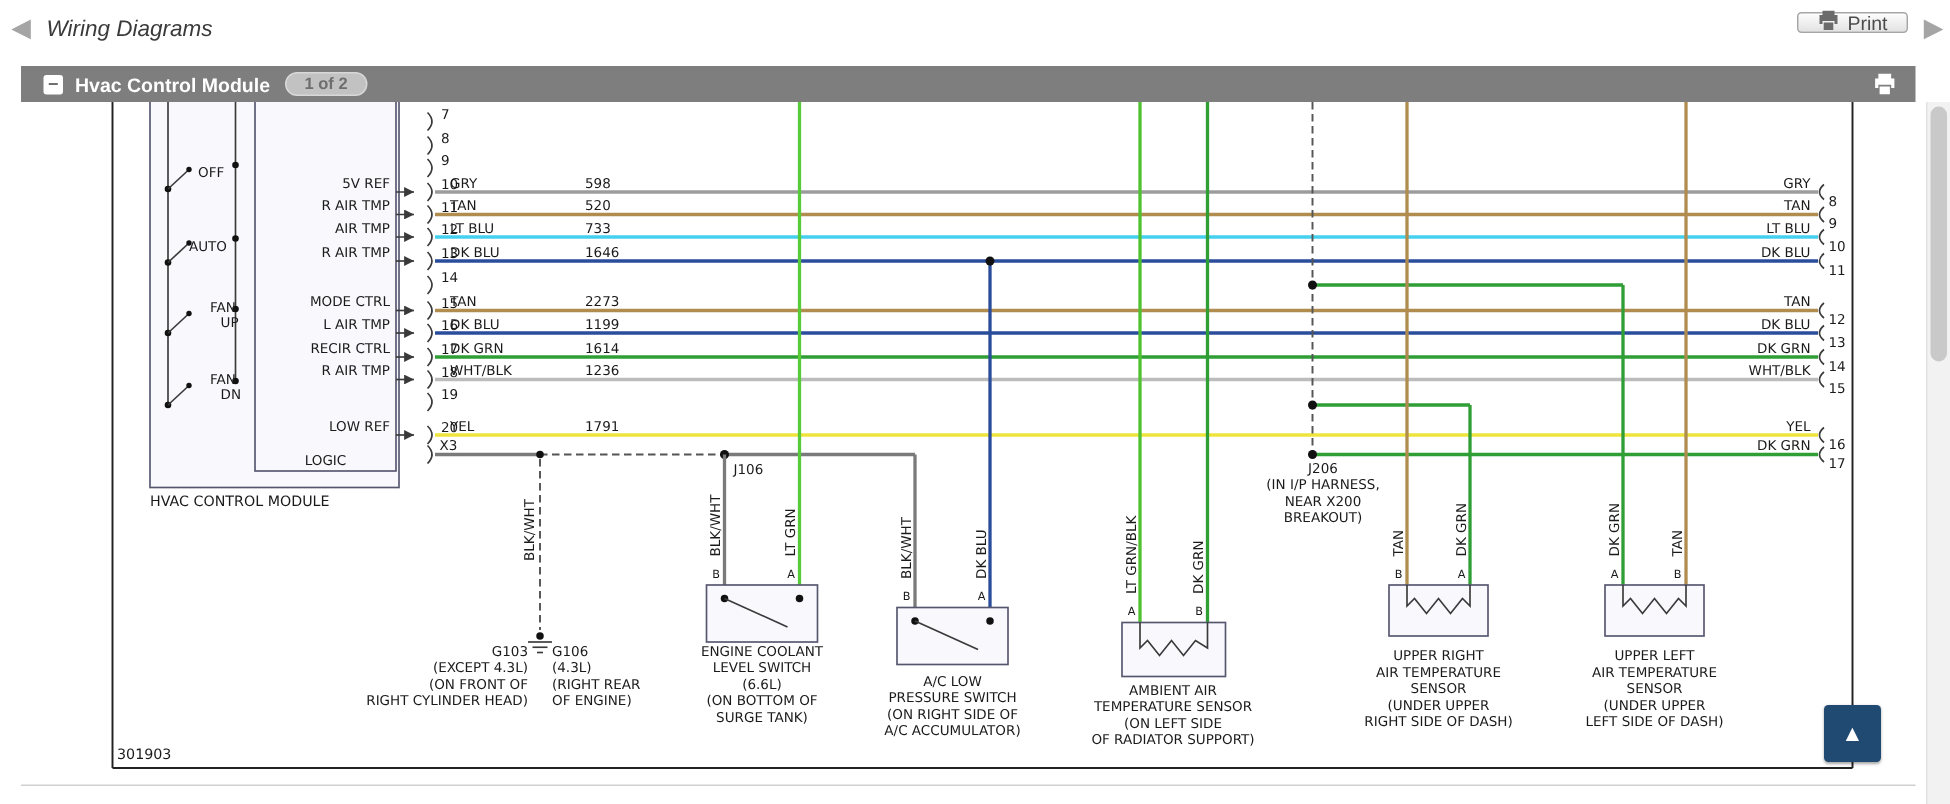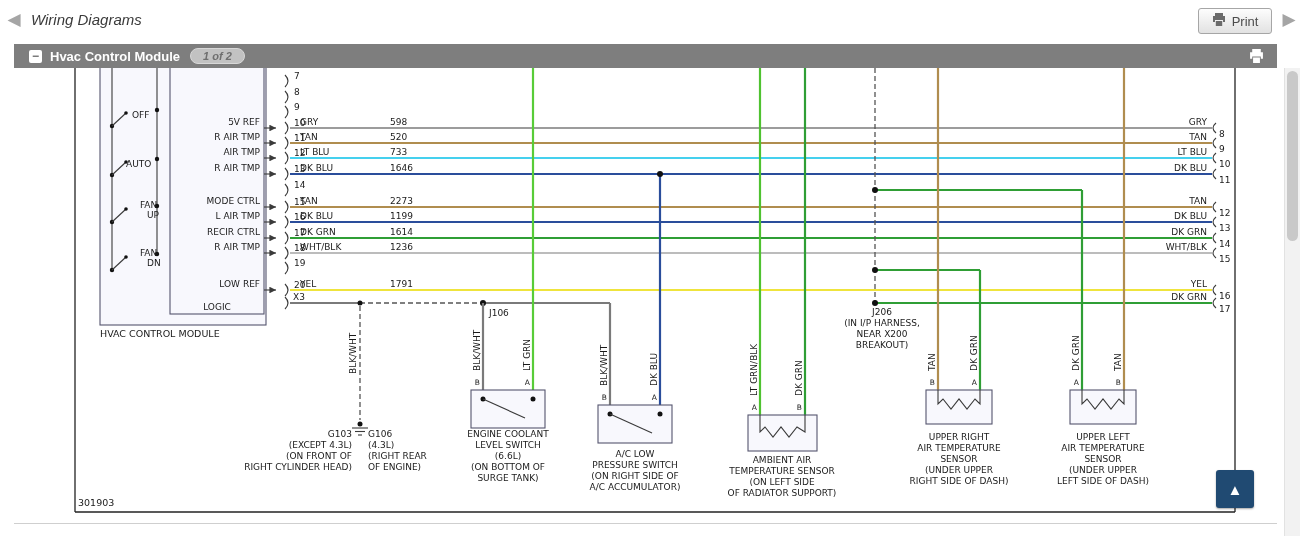--- a/index.html
+++ b/index.html
@@ -7,33 +7,33 @@
     font-family:"Liberation Sans","DejaVu Sans",sans-serif; }
   body { position:relative; }
 
   
   .topbar { position:absolute; left:0; top:0; width:1300px; height:40px; background:#fff; }
   .nav-arrow { position:absolute; top:9px; width:22px; text-align:center; font-size:17px;
     color:#a5a5a5; cursor:pointer; user-select:none; }
   .nav-arrow.prev { left:3px; }
   .nav-arrow.next { left:1278px; }
   .page-title { position:absolute; left:31px; top:11px; font-size:15px; color:#3a3a3a;font-style:italic; }
-  .print-btn { position:absolute; left:1198px; top:8px; width:74px; height:26px;
+  .print-btn { position:absolute; left:1198px; top:8px; width:74px; height:14px;
     border:1px solid #a6a6a6; border-radius:3px; background:linear-gradient(#fdfdfd,#e2e2e2);
     display:flex; align-items:center; justify-content:center; gap:6px; font-size:13px;
     color:#4c4c4c; cursor:pointer; }
 
   
   .graybar { position:absolute; left:14px; top:44px; width:1263px; height:24px;
     background:#7e7e7e; display:flex; align-items:center; }
   .collapse-btn { margin-left:15px; width:13px; height:13px; background:#fff; border-radius:2px;
     color:#6d6d6d; font-size:12px; line-height:12px; font-weight:bold; text-align:center; cursor:pointer; }
   .bar-title { margin-left:8px; color:#fff; font-weight:bold; font-size:13px; }
   .badge { margin-left:10px; background:#c2c2c2; color:#6e6e6e; border:1px solid #d8d8d8;
-    font-size:11px; font-weight:bold; padding:1px 12px; border-radius:10px;font-style:italic; }
+    font-size:11px; font-weight:bold; padding:1px 12px; border-radius:10px; }
   .bar-print { margin-left:auto; margin-right:13px; cursor:pointer; display:flex; align-items:center; }
 
   
   .diagram-panel { position:absolute; left:14px; top:68px; width:1263px; height:456px;
     background:#fff; border-bottom:1px solid #cfcfcf; overflow:hidden; }
   svg.diagram { display:block; }
   svg.diagram text { font-family:"DejaVu Sans","Liberation Sans",sans-serif; font-size:9px; fill:#1a1a1a; }
   svg.diagram text.t75 { font-size:7.5px; }
   svg.diagram text.t95 { font-size:9.5px; }
   .blk  { stroke:#3a3a3a; stroke-width:1.1; fill:none; }

